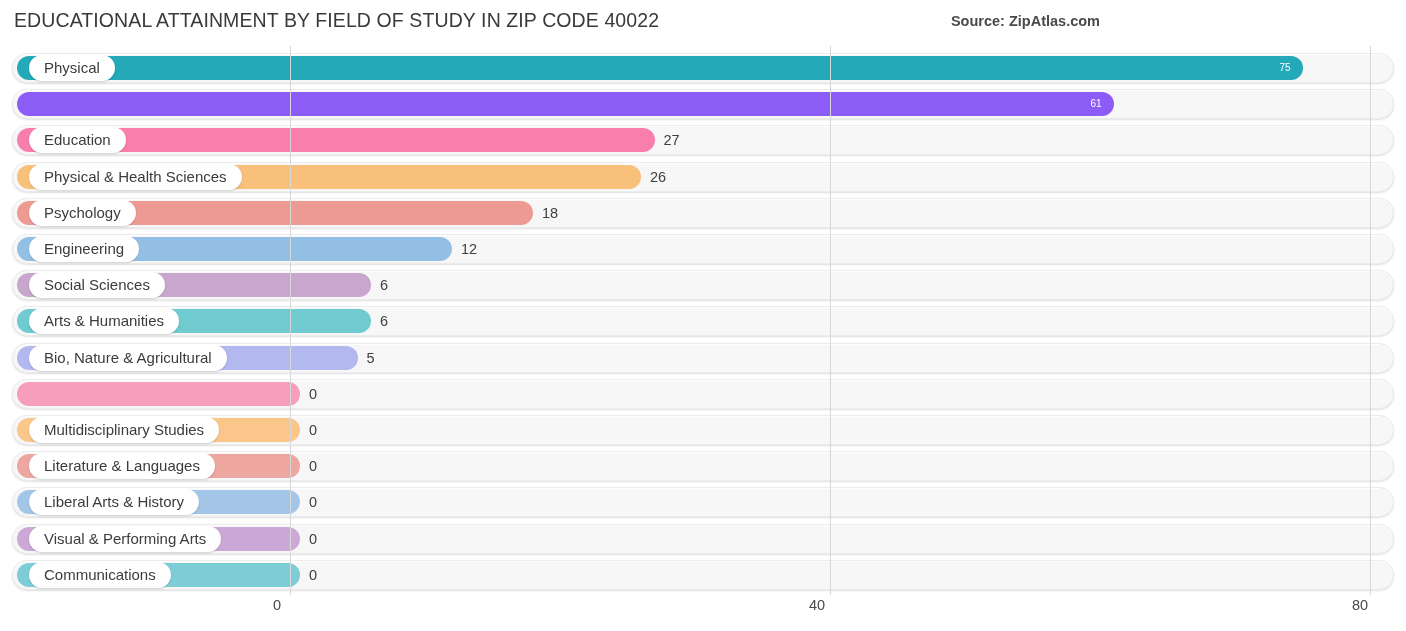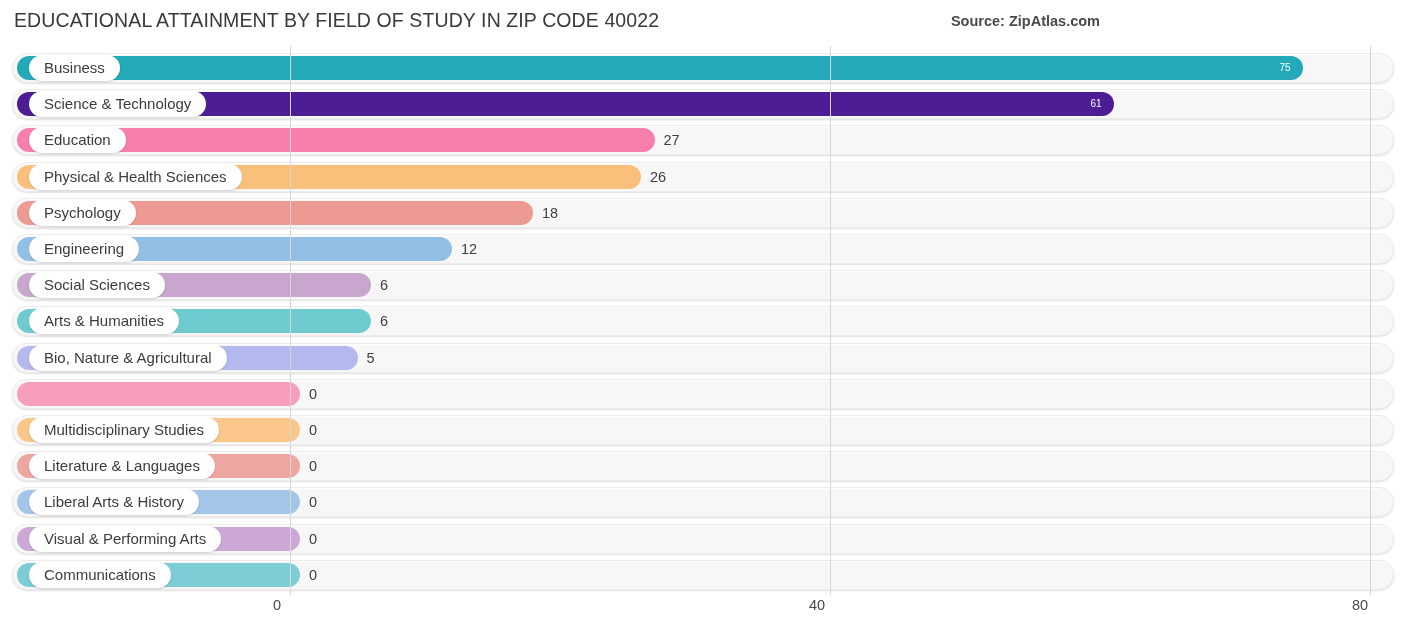--- a/index.html
+++ b/index.html
@@ -156,28 +156,27 @@
       <div class="gridline" style="left: 290px;"></div>
       <div class="gridline" style="left: 830px;"></div>
       <div class="gridline" style="left: 1370px;"></div>
     </div>
   <div id="rows">
       <div class="row" style="top: 7px;">
         <div class="track"></div>
         <div class="bar" style="width: 1285.5px; background: rgb(35, 169, 184);">
           <span class="bar-value-in">75</span>
         </div>
-        <div class="label-pill">Business</div>
+        <div class="label-pill">Physical</div>
       </div>
       <div class="row" style="top: 43.2px;">
         <div class="track"></div>
-        <div class="bar" style="width: 1096.5px; background: #4c1d95;">
+        <div class="bar" style="width: 1096.5px; background: #8b5cf6;">
           <span class="bar-value-in">61</span>
         </div>
-        <div class="label-pill">Science &amp; Technology</div>
       </div>
       <div class="row" style="top: 79.4px;">
         <div class="track"></div>
         <div class="bar" style="width: 637.5px; background: rgb(248, 127, 171);"></div>
         <span class="bar-value-out" style="left: 651.5px;">27</span>
         <div class="label-pill">Education</div>
       </div>
       <div class="row" style="top: 115.6px;">
         <div class="track"></div>
         <div class="bar" style="width: 624px; background: rgb(249, 192, 123);"></div>

